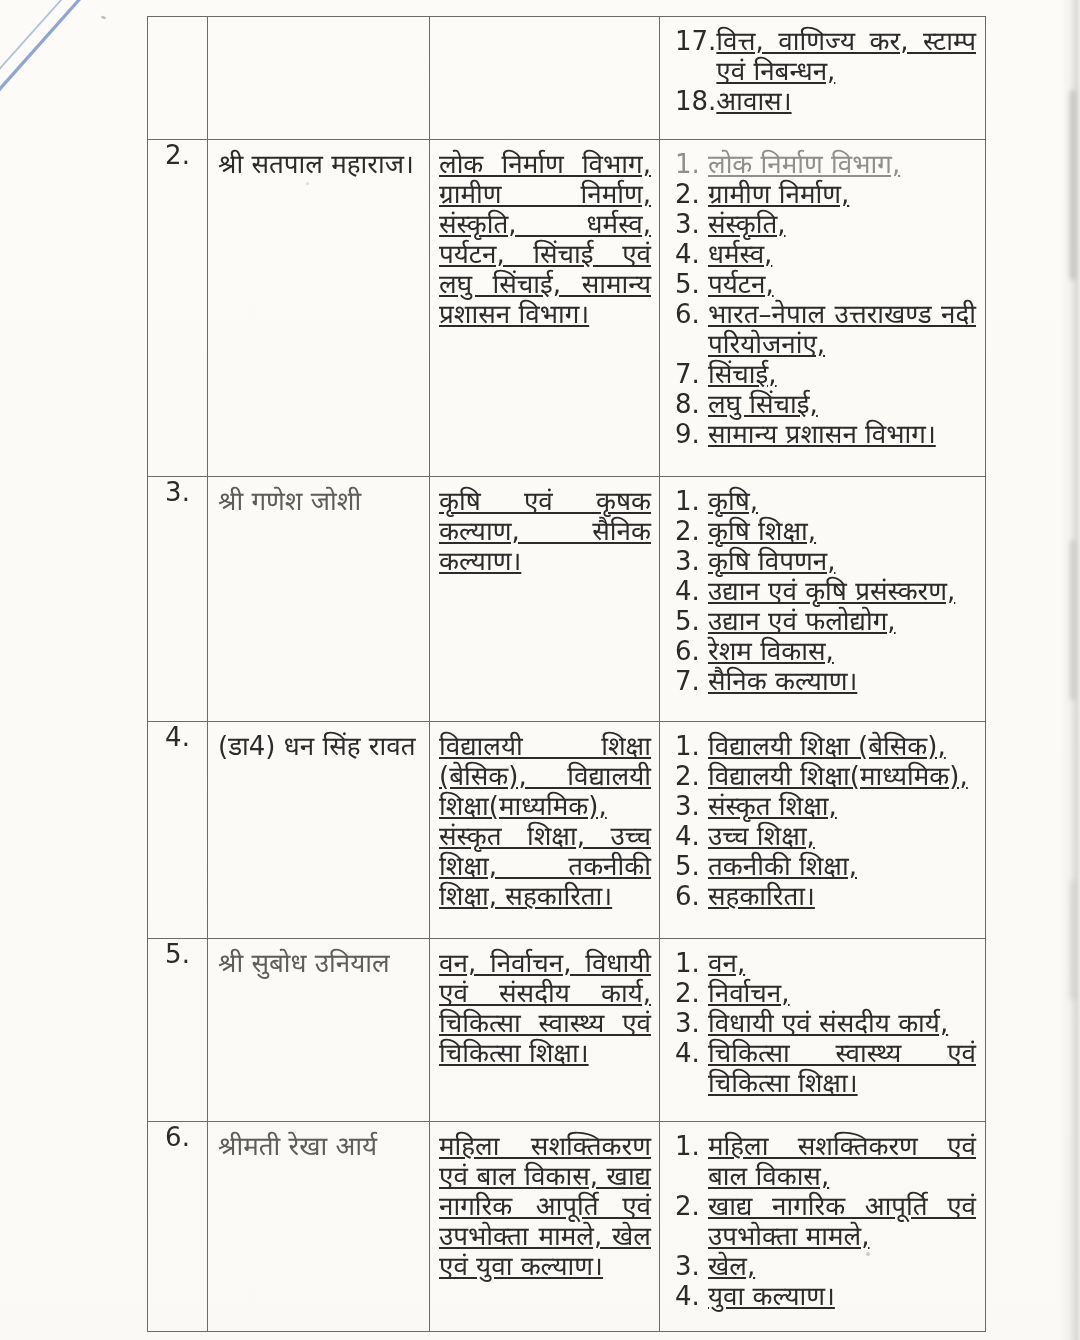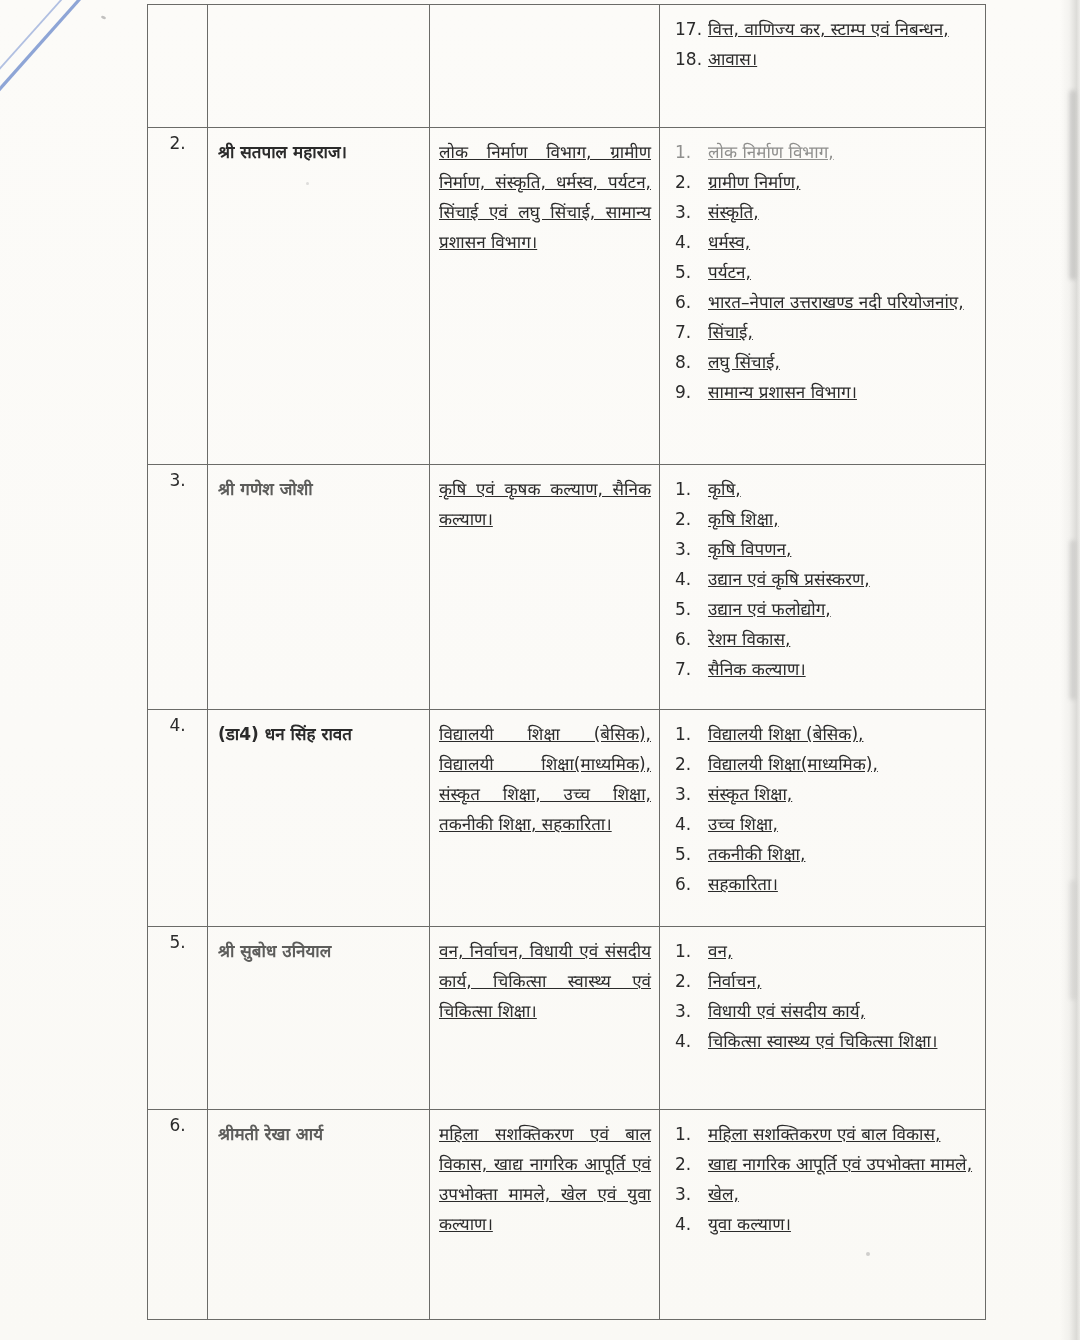--- a/index.html
+++ b/index.html
@@ -28,42 +28,42 @@
   .scan-edge-streak.s3 { top: 880px; height: 120px; background: rgba(100,100,98,0.10); }
   
   .pen-mark { position: absolute; top: 0; left: 0; }
   
   .speck { position: absolute; background: #8f8f8f; border-radius: 50%; }
   .speck.a { left: 101px; top: 16px; width: 5px; height: 3px; opacity: .55; transform: rotate(24deg); }
   .speck.b { left: 306px; top: 182px; width: 3px; height: 3px; opacity: .28; }
   .speck.c { left: 866px; top: 1252px; width: 4px; height: 4px; opacity: .4; }
 
   table.portfolio {
-    position: absolute; left: 147px; top: 4px;
+    position: absolute; left: 147px; top: 16px;
     width: 838px;
     border-collapse: collapse;
     table-layout: fixed;
-    font-size: 17px;
+    font-size: 26px;
     line-height: 30px;
   }
   table.portfolio td {
     border: 1.4px solid #6b6b68;
     vertical-align: top;
     padding: 0;
     overflow: hidden;
   }
   tr.r1 td { height: 122px; }
   tr.r2 td { height: 336px; }
   tr.r3 td { height: 244px; }
   tr.r4 td { height: 216px; }
   tr.r5 td { height: 182px; }
   tr.r6 td { height: 209px; }
 
   td.serial { text-align: center; padding-top: 9px; }
-  td.name .cellpad { padding: 9px 6px 0 10px; font-weight: bold; }
+  td.name .cellpad { padding: 9px 6px 0 10px; }
   td.depts .cellpad {
     padding: 9px 8px 0 9px;
     text-align: justify;
     text-decoration: underline;
   }
   td.items .cellpad { padding: 9px 6px 0 15px; }
 
   .item { display: flex; align-items: flex-start; }
   .item .num { flex: 0 0 33px; white-space: nowrap; }
   .item .txt { flex: 1 1 auto; text-align: justify; padding-right: 3px; text-decoration: underline; }

